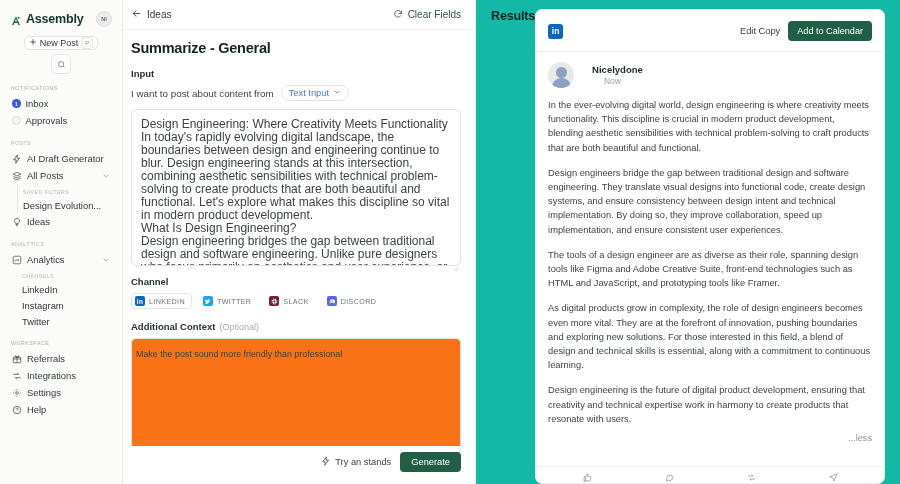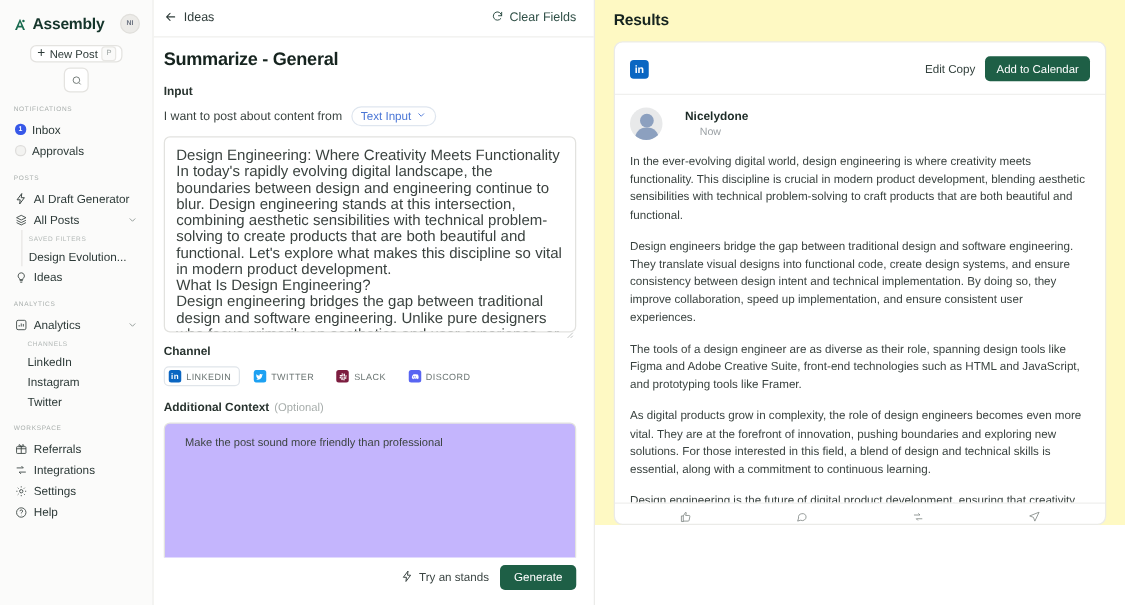--- a/index.html
+++ b/index.html
@@ -139,43 +139,43 @@
     display: flex; align-items: center; justify-content: center;
     font-size: 6.4px; color: #fff; font-weight: 700;
   }
 
   .ctx-sect { margin-top: 12px; }
   .ctx-head { display: flex; align-items: baseline; gap: 4px; }
   .ctx-optional { font-size: 9px; color: #a5abA9; color: #a7adab; font-weight: 400; }
   .ctx-box {
     margin-top: 6px; width: 100%; height: 141px;
     border: 1px solid #e2e2df; border-radius: 5px;
-    padding: 9px 16px; font-size: 8.9px; color: #3a423f;
-    line-height: 13px; background: #c4b5fd;
+    padding: 9px 4px; font-size: 8.9px; color: #3a423f;
+    line-height: 13px; background: #f97316;
   }
 
   .center-footer {
     height: 38px; display: flex; align-items: center; justify-content: flex-end;
     gap: 9px; padding: 0 14px 6px 0;
   }
   .try-btn {
     display: flex; align-items: center; gap: 4px;
     font-size: 9.3px; color: #3b4543; background: none; border: none;
     cursor: pointer; font-family: inherit;
   }
   .generate-btn {
     background: #1e5f46; color: #fff; border: none; border-radius: 4px;
     font-size: 9.3px; padding: 5px 11px; cursor: pointer; font-family: inherit;
   }
 
   
   .results {
-    flex: 1; height: 420px; background: #fef9c3;
+    flex: 1; height: 484px; background: #14b8a6;
     padding: 9px 15px 0 15px; overflow: hidden;
-    display: flex; flex-direction: column;
+    display: flex; 
   }
   .results-title { font-size: 12.5px; font-weight: 700; color: #16241f; margin-bottom: 10px; letter-spacing: -0.15px; }
   .result-card {
     background: #fff; border: 1px solid #ebebe8; border-radius: 7px;
     flex: 1; display: flex; flex-direction: column; overflow: hidden;
   }
   .card-top {
     display: flex; align-items: center; justify-content: space-between;
     padding: 11px 12px 10px 12px; border-bottom: 1px solid #f0f0ee;
   }

